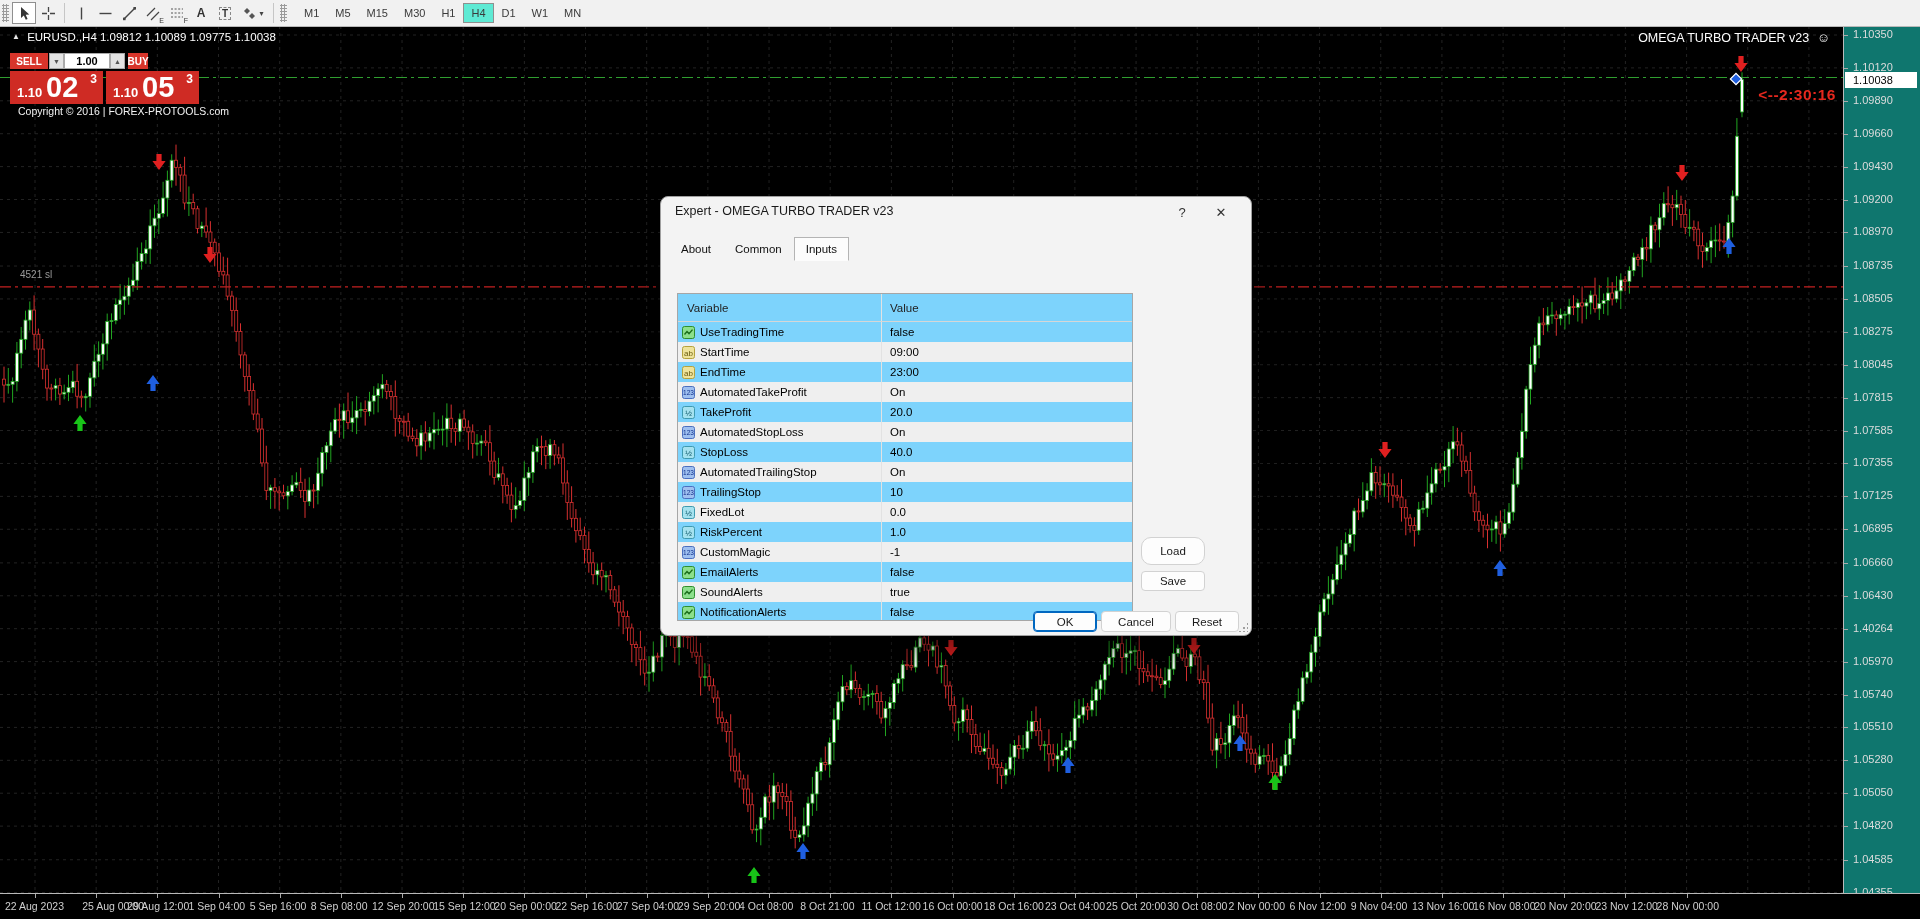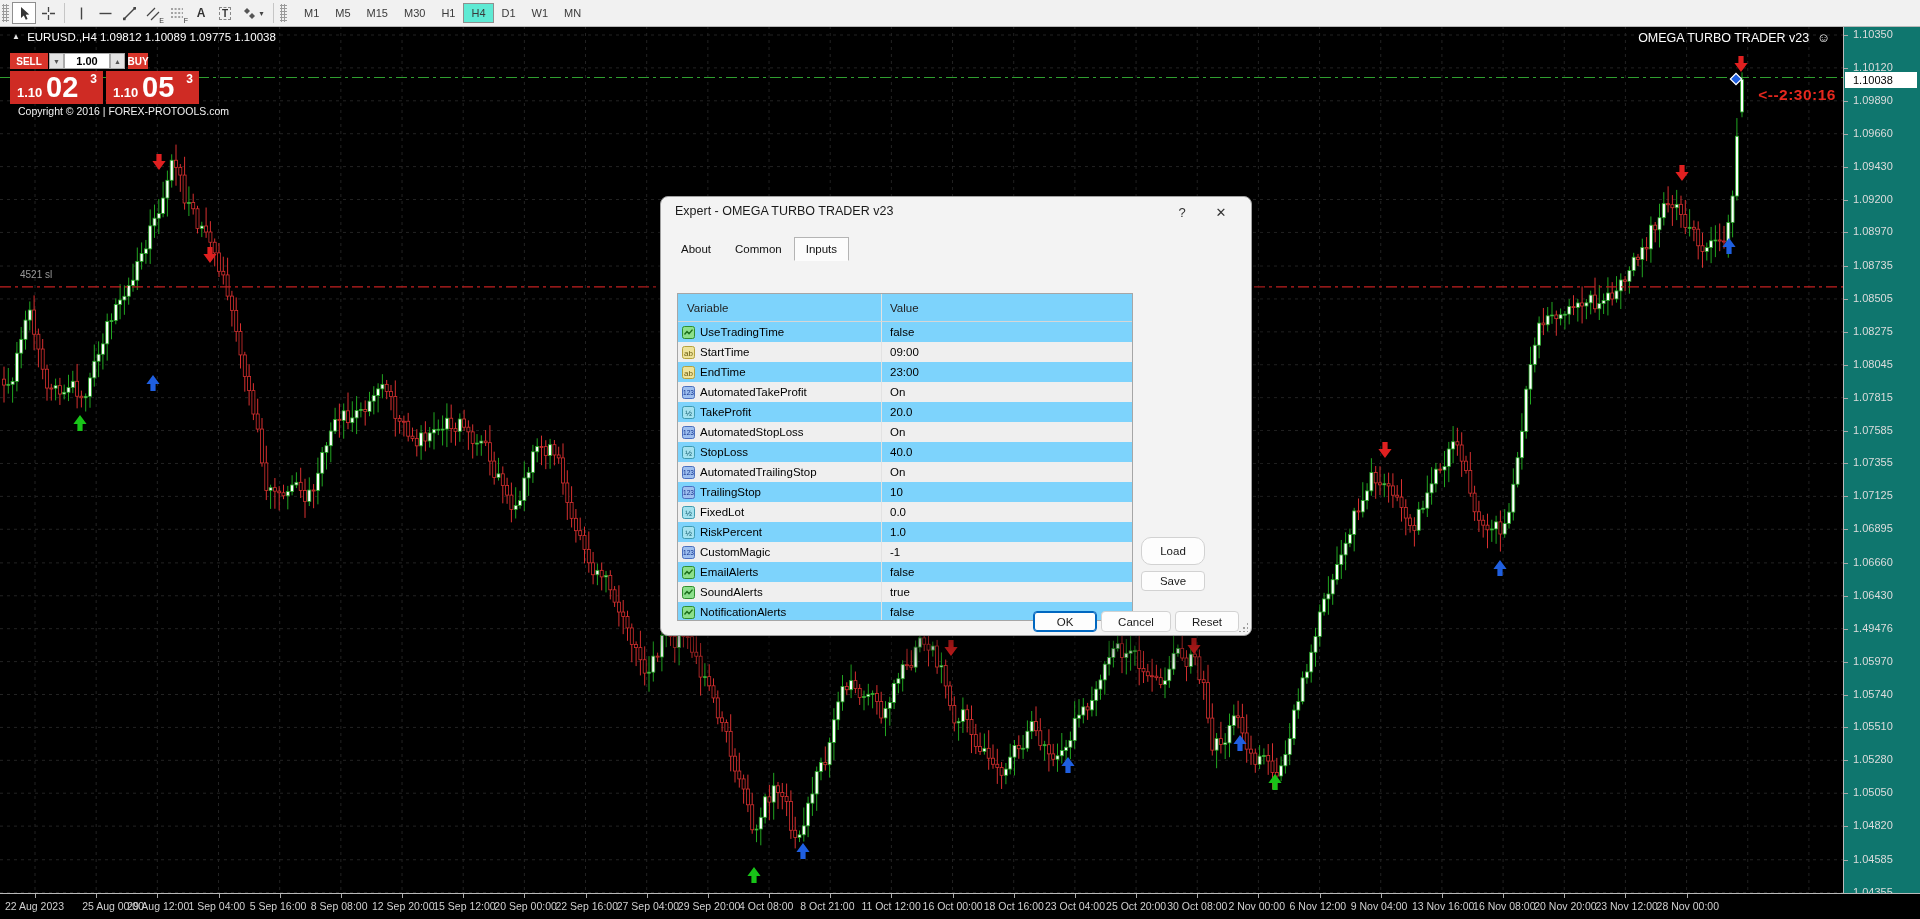--- a/index.html
+++ b/index.html
@@ -1124,21 +1124,21 @@
     <div class="plabel" style="top: 430.465px;">1.07355</div>
     <div class="ptick" style="top: 470.368px;"></div>
     <div class="plabel" style="top: 463.368px;">1.07125</div>
     <div class="ptick" style="top: 503.272px;"></div>
     <div class="plabel" style="top: 496.272px;">1.06895</div>
     <div class="ptick" style="top: 536.891px;"></div>
     <div class="plabel" style="top: 529.891px;">1.06660</div>
     <div class="ptick" style="top: 569.795px;"></div>
     <div class="plabel" style="top: 562.795px;">1.06430</div>
     <div class="ptick" style="top: 602.699px;"></div>
-    <div class="plabel" style="top: 595.699px;">1.49476</div>
+    <div class="plabel" style="top: 595.699px;">1.40264</div>
     <div class="ptick" style="top: 635.603px;"></div>
     <div class="plabel" style="top: 628.603px;">1.05970</div>
     <div class="ptick" style="top: 668.507px;"></div>
     <div class="plabel" style="top: 661.507px;">1.05740</div>
     <div class="ptick" style="top: 701.41px;"></div>
     <div class="plabel" style="top: 694.41px;">1.05510</div>
     <div class="ptick" style="top: 734.314px;"></div>
     <div class="plabel" style="top: 727.314px;">1.05280</div>
     <div class="ptick" style="top: 767.218px;"></div>
     <div class="plabel" style="top: 760.218px;">1.05050</div>

